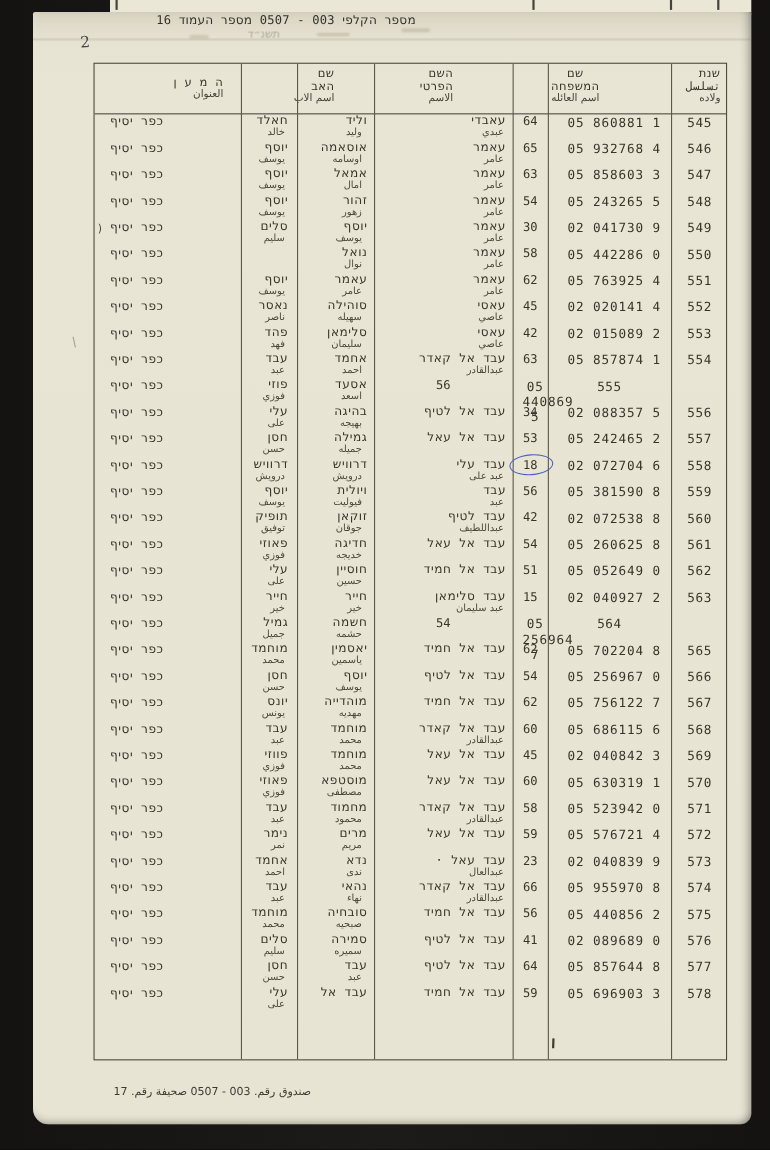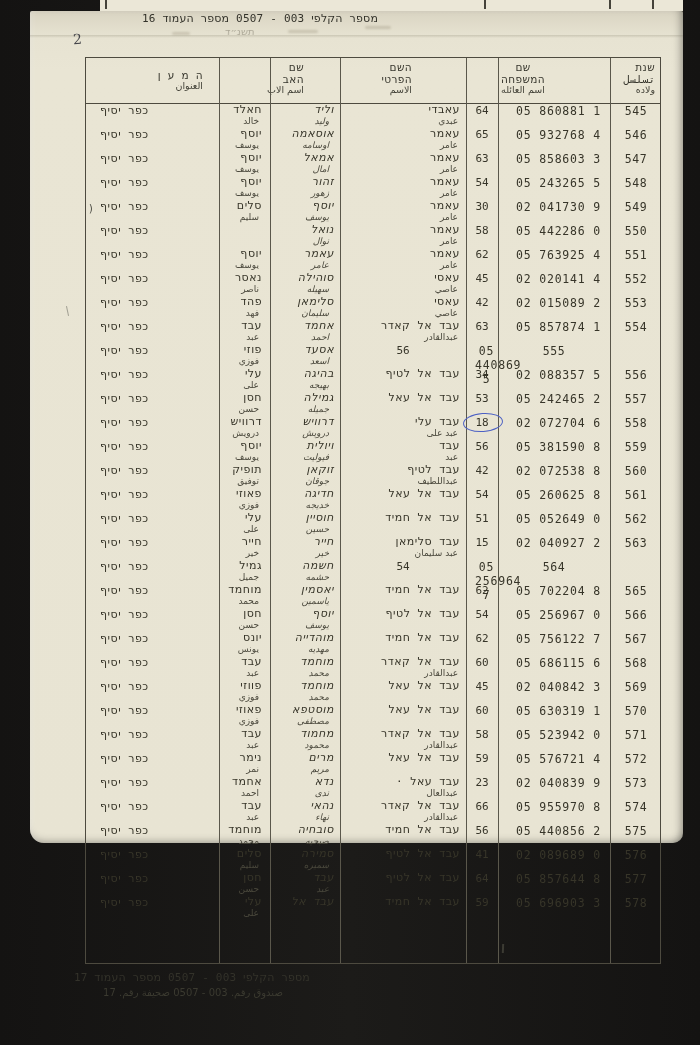--- a/index.html
+++ b/index.html
@@ -4,21 +4,21 @@
 <style>
   html,body{margin:0;padding:0;background:#0c0b0a;}
   .scan{position:relative;width:700px;height:1045px;overflow:hidden;
         background:linear-gradient(90deg,#141312 0%,#1c1b19 50%,#141312 100%);
         font-family:"DejaVu Sans Mono","DejaVu Sans",monospace;}
   
   .prev-strip{position:absolute;left:100px;top:0;width:583px;height:11px;
         background:#ebe7d7;border-bottom:2px solid #3e3c33;}
   .prev-tick{position:absolute;top:0;width:1.5px;height:9px;background:#45433a;}
   
-  .paper{position:absolute;left:30px;top:11px;width:653px;height:832px;
+  .paper{position:absolute;left:30px;top:11px;width:653px;height:1011px;
         background:linear-gradient(180deg,#d9d4c2 0px,#e7e3d2 26px,#e9e5d4 60px,#e8e4d3 100%);
         border-radius:2px 2px 10px 14px;
         box-shadow:inset -7px 0 9px -5px rgba(0,0,0,.35), inset 0 -6px 8px -5px rgba(0,0,0,.3), inset 4px 0 6px -4px rgba(255,255,255,.5);}
   .crease{position:absolute;left:0;top:24px;width:100%;height:3px;
         background:linear-gradient(180deg,rgba(120,115,95,.25),rgba(233,229,212,0));}
   .top-header{position:absolute;left:105px;top:1px;width:250px;direction:rtl;text-align:center;
         font-size:11px;letter-spacing:.2px;color:#33322a;white-space:nowrap;}
   .bleed{position:absolute;left:195px;top:15px;font-size:10px;color:#7d7868;opacity:.55;
         filter:blur(.4px);direction:rtl;transform:skewX(-4deg);}
   .smudge{position:absolute;height:3px;background:#978f78;opacity:.35;filter:blur(1.2px);border-radius:2px;}
@@ -42,21 +42,21 @@
   .rows{position:absolute;top:46px;left:0;right:0;}
   .t-row{display:grid;grid-template-columns:133px 51px 70px 126px 32px 112px 52px;height:24px;}
   .cell{overflow:visible;}
   .he{display:block;font-size:11px;line-height:12px;letter-spacing:.5px;white-space:nowrap;}
   .ar{display:block;font-size:9px;line-height:10px;margin-top:0;color:#4a483c;
       font-family:"DejaVu Sans",sans-serif;white-space:nowrap;}
   .c-address{direction:rtl;text-align:left;padding-left:14px;position:relative;font-size:11px;
       letter-spacing:.5px;line-height:13px;}
   .c-father{direction:rtl;text-align:right;padding-right:8px;}
   .c-father .ar{padding-right:3px;}
-  .c-first{direction:rtl;padding-right:6px;font-style:italic;}
+  .c-first{direction:rtl;padding-right:6px;}
   .c-first .ar{padding-right:5px;}
   .c-family{direction:rtl;text-align:right;padding-right:6px;}
   .c-family .ar{padding-right:2px;}
   .c-birth{text-align:center;font-size:11px;line-height:13px;position:relative;}
   .c-id{direction:ltr;text-align:center;padding-left:9px;font-size:11.5px;letter-spacing:.8px;line-height:14px;}
   .c-serial{text-align:center;font-size:11.5px;letter-spacing:.5px;line-height:14px;}
   .c-birth.circled::after{content:"";position:absolute;left:-3px;right:-5px;top:-3px;height:17px;
       border:1.7px solid #4c60c4;border-radius:50%;transform:rotate(-4deg);}
   .pen-mark{position:absolute;left:2px;top:2px;font-size:10px;color:#4a4a42;}
   .stray-tick{position:absolute;width:1.5px;height:9px;background:#3c3b33;transform:rotate(2deg);}
@@ -723,16 +723,15 @@
             </div>
             <div class="cell c-birth">59</div>
             <div class="cell c-id">05 696903 3</div>
             <div class="cell c-serial">578</div>
           </div>
         </div>
 
       <div class="stray-tick" style="left:416px;top:886px"></div>
     </div>
 
-    <div class="footer-he">מספר הקלפי 003 - 0507 מספר העמוד 17</div>
     <div class="footer-ar">صندوق رقم. 003 - 0507 صحيفة رقم. 17</div>
   </div>
 </div>
 
 </body></html>

